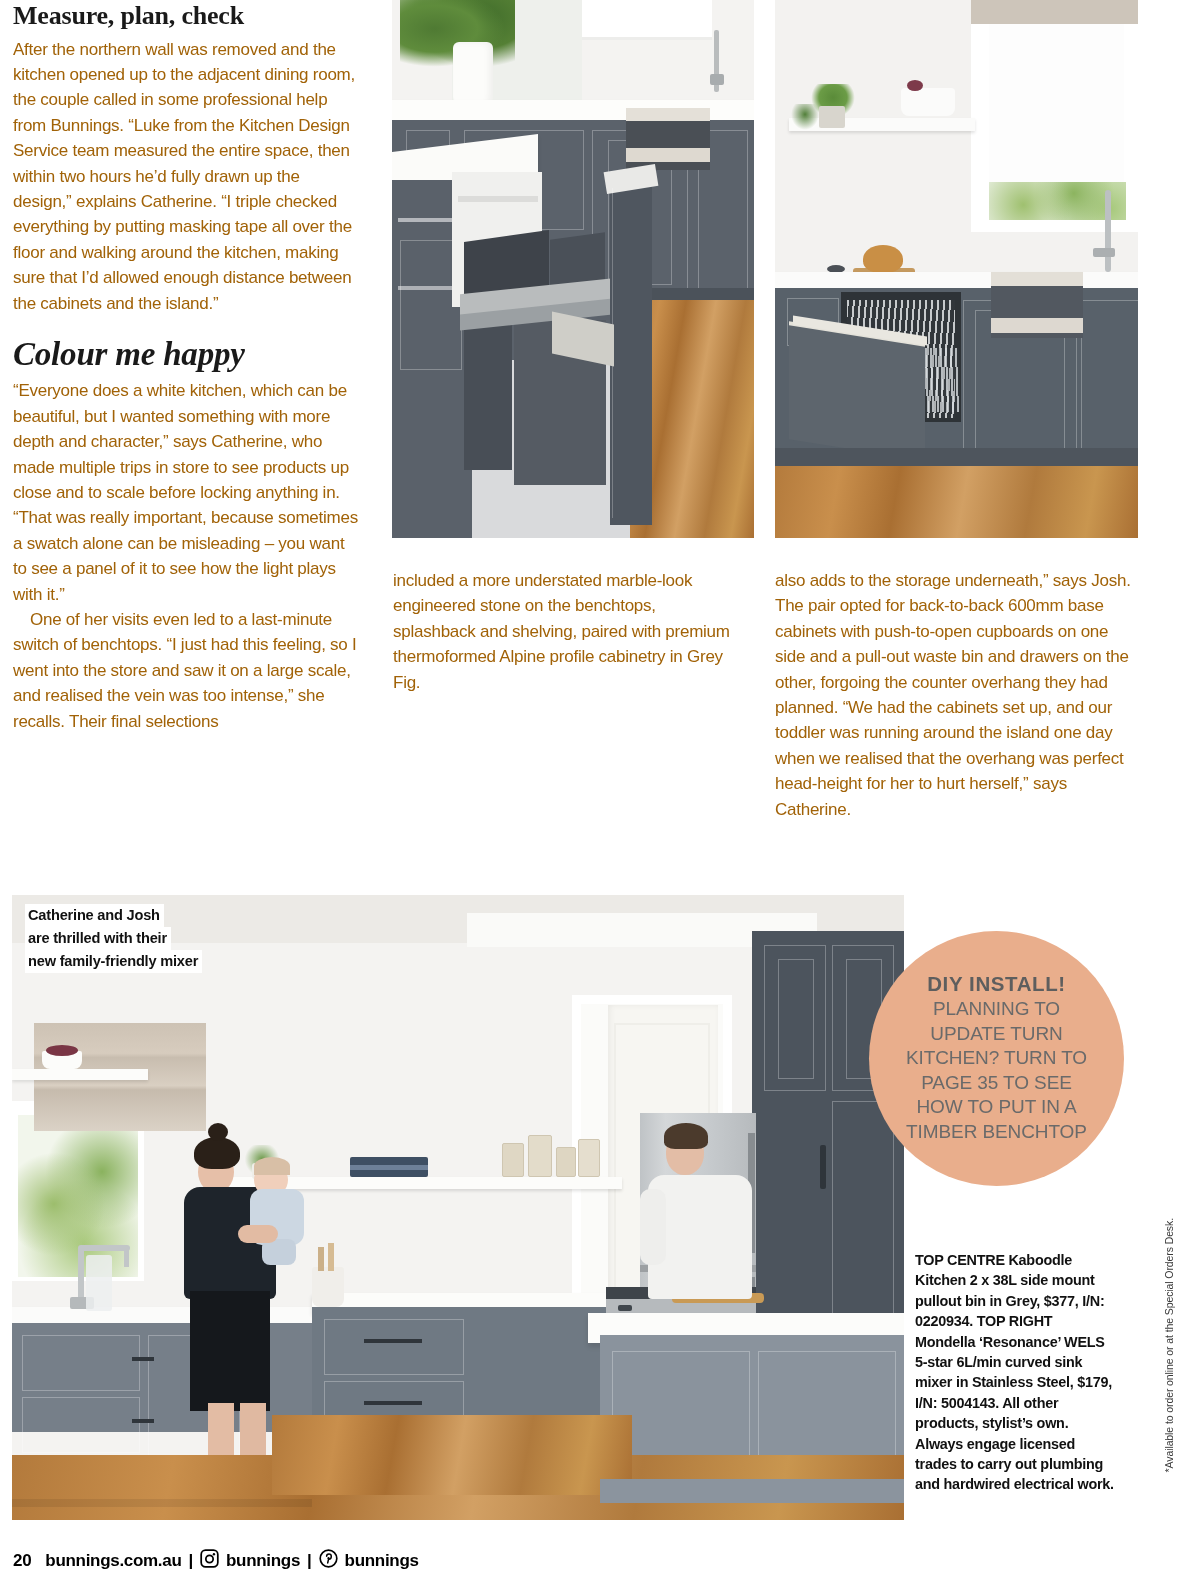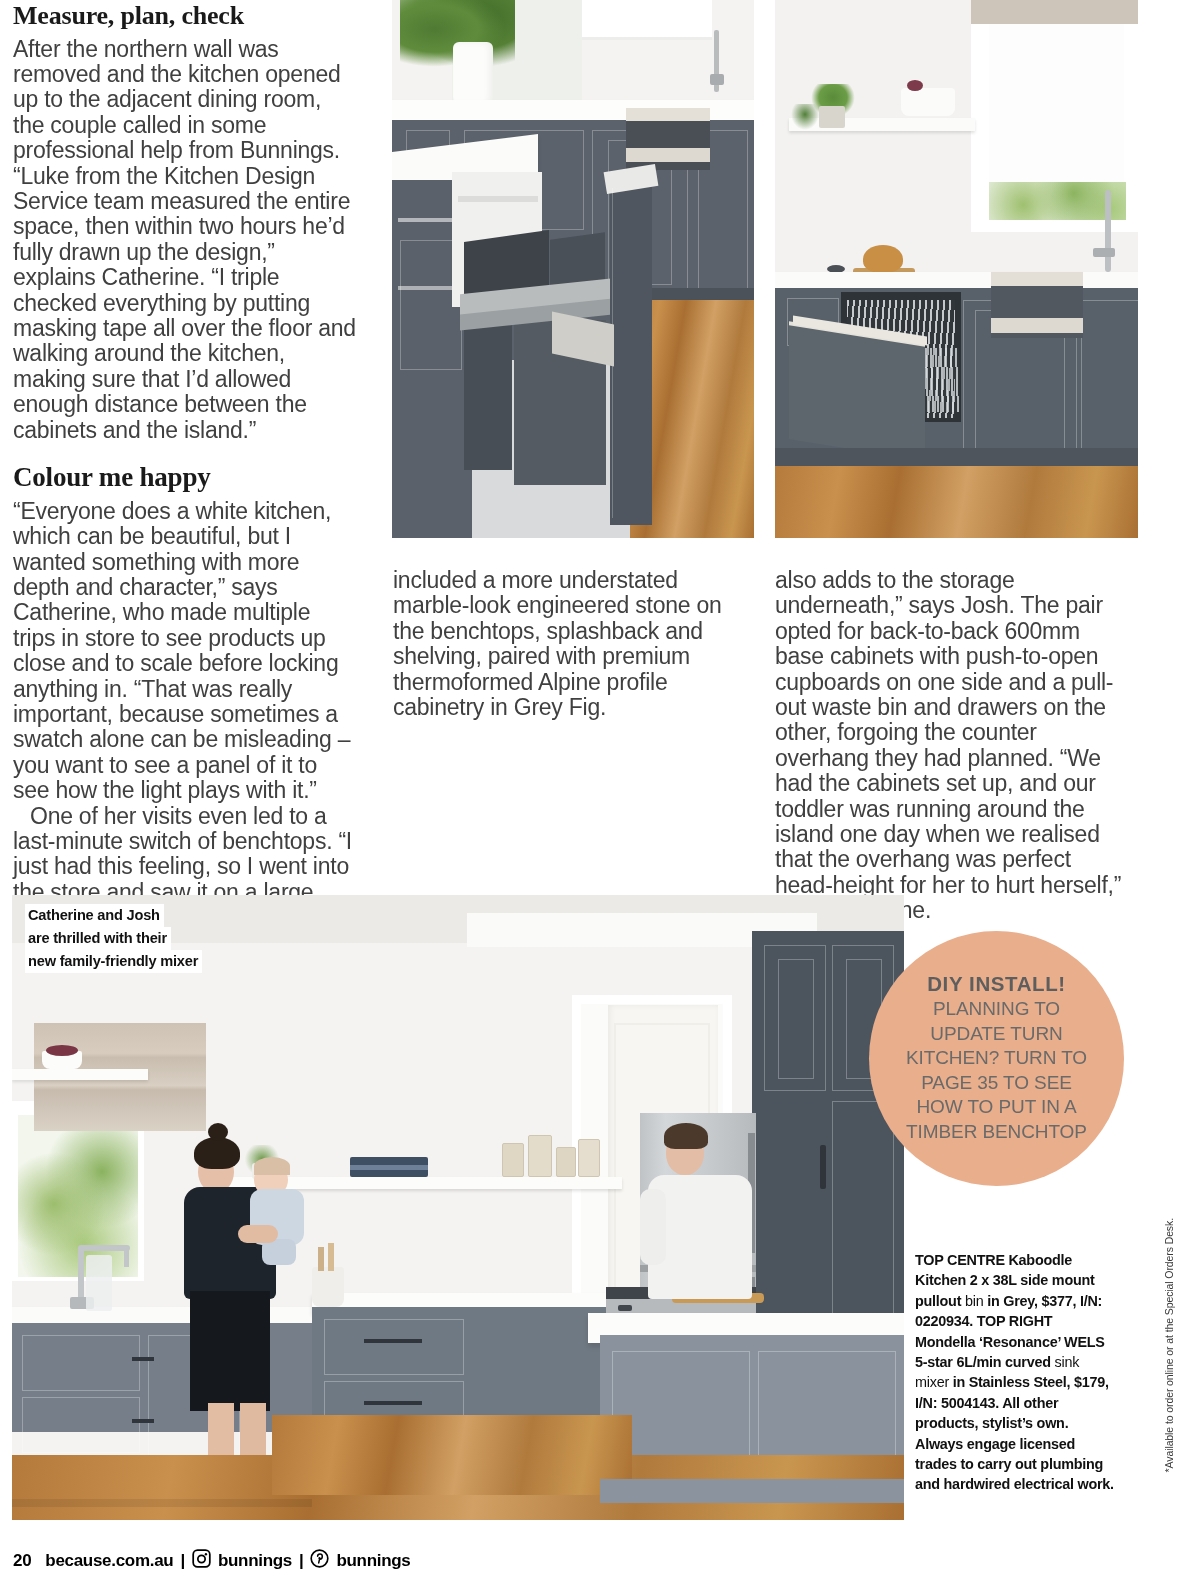--- a/index.html
+++ b/index.html
@@ -22,27 +22,27 @@
   
   .heading {
     font-family: "Liberation Serif", serif;
     font-weight: bold;
     font-size: 26px;
     line-height: 1.1;
     color: #1a1a1a;
     letter-spacing: -0.2px;
     margin-bottom: 6px;
   }
-  .heading.sub { font-size: 27px; }
+  .heading.sub { font-size: 33px; font-style: italic; }
 
   .body-text {
     font-family: "Liberation Sans", sans-serif;
-    font-size: 23px;
+    font-size: 17px;
     line-height: 25.4px;
-    color: #404040;
+    color: #a16207;
     letter-spacing: -0.25px;
   }
   .body-text p { margin: 0; }
   .body-text p.indent { text-indent: 17px; }
 
   
   .col-left-top {
     position: absolute;
     left: 13px;
     top: 2px;
@@ -145,21 +145,21 @@
     top: 1250px;
     width: 200px;
     font-family: "Liberation Sans", sans-serif;
     font-size: 14.4px;
     line-height: 20.4px;
     font-weight: bold;
     color: #111;
     letter-spacing: -0.25px;
     z-index: 9;
   }
-  .credits b { font-weight: normal; }
+  .credits b { font-weight: bold; }
 
   .vertical-note {
     position: absolute;
     left: 1163px;
     top: 1218px;
     font-family: "Liberation Sans", sans-serif;
     font-size: 10.5px;
     color: #3a3a3a;
     letter-spacing: -0.1px;
     white-space: nowrap;
@@ -481,21 +481,21 @@
   </div>
 
   <div class="credits">
     <span>TOP CENTRE Kaboodle Kitchen 2 x 38L side mount pullout <b>bin</b> in Grey, $377, I/N: 0220934. TOP RIGHT Mondella ‘Resonance’ WELS 5-star 6L/min curved <b>sink mixer</b> in Stainless Steel, $179, I/N: 5004143. All other products, stylist’s own. Always engage licensed trades to carry out plumbing and hardwired electrical work.</span>
   </div>
 
   <div class="vertical-note">*Available to order online or at the Special Orders Desk.</div>
 
   <div class="footer">
     <span class="pagenum">20</span>
-    <span>because.com.au</span>
+    <span>bunnings.com.au</span>
     <span class="sep">|</span>
     <span class="icon-ig">
       <svg width="19" height="19" viewBox="0 0 24 24" aria-hidden="true">
         <rect x="1.5" y="1.5" width="21" height="21" rx="5.5" ry="5.5" fill="none" stroke="#000" stroke-width="2.2"></rect>
         <circle cx="12" cy="12.6" r="4.6" fill="none" stroke="#000" stroke-width="2.2"></circle>
         <circle cx="17.6" cy="6.6" r="1.5" fill="#000"></circle>
       </svg>
     </span>
     <span>bunnings</span>
     <span class="sep">|</span>

